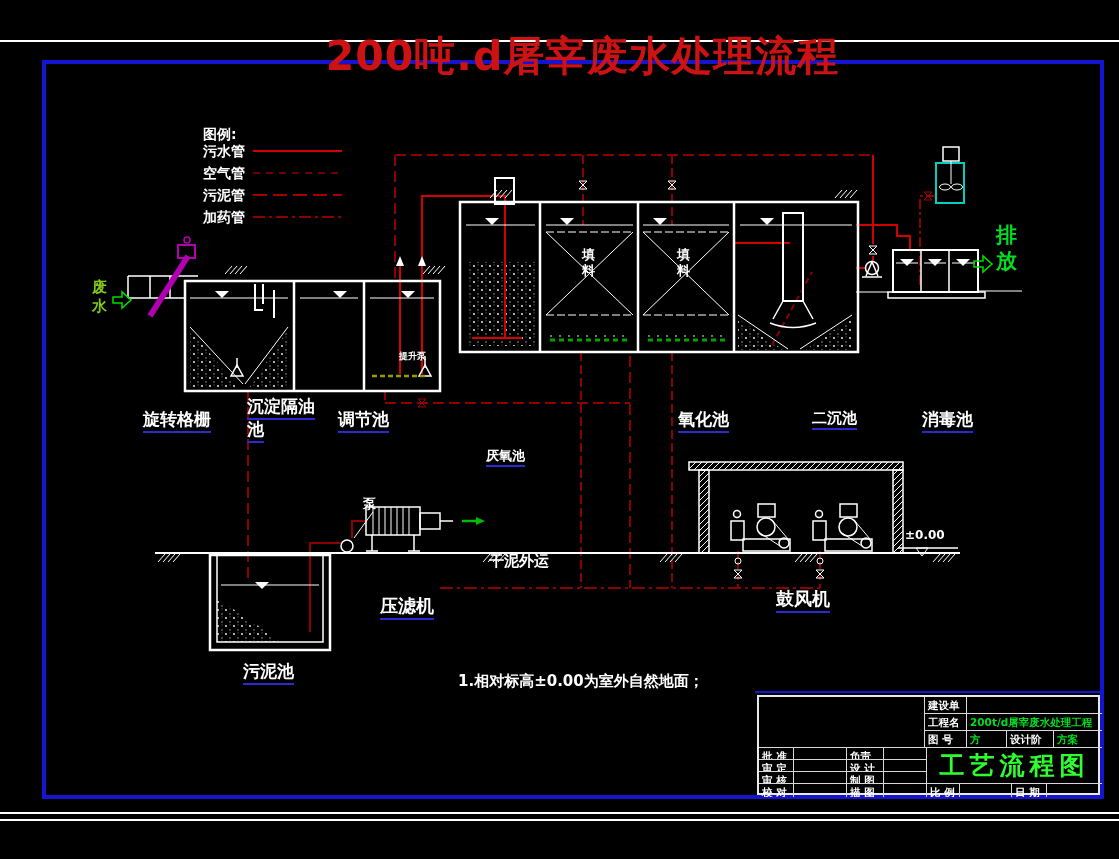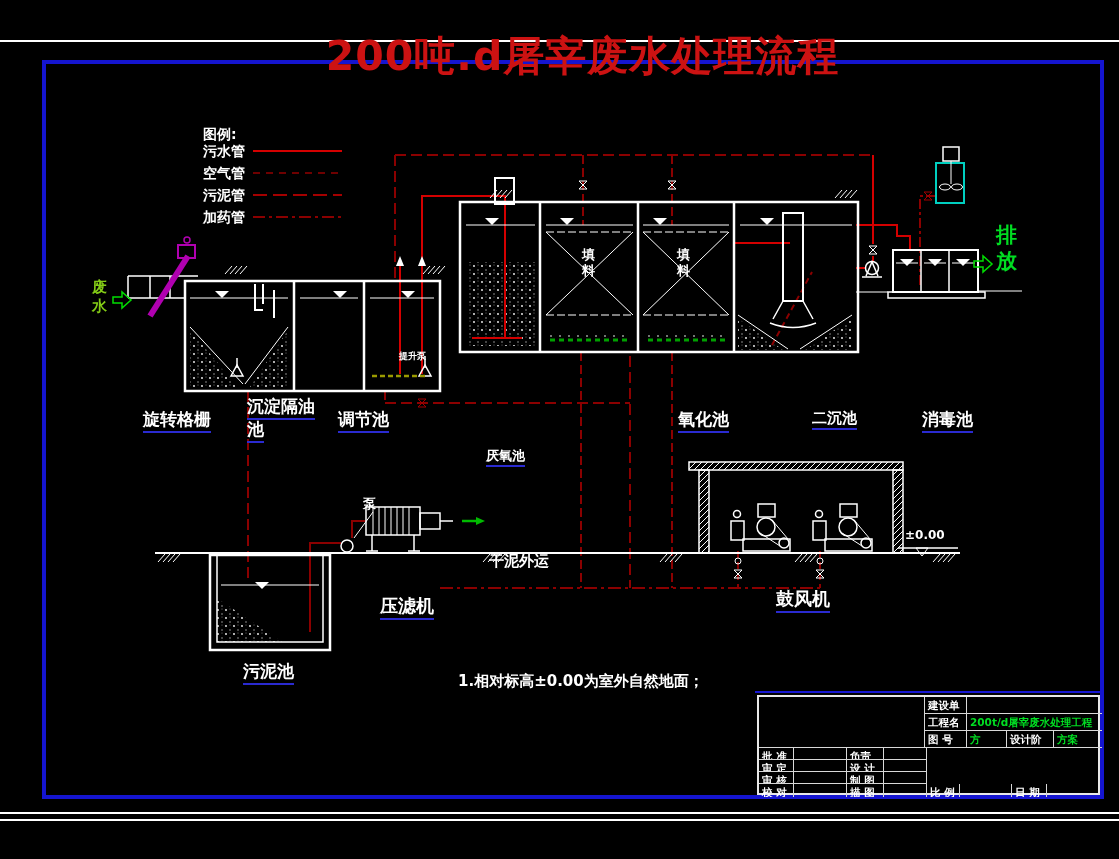--- a/index.html
+++ b/index.html
@@ -304,19 +304,20 @@
     <div class="cell" style="left:125px;top:63px;width:43px;height:12px;"></div>
     <div class="cell" style="left:0;top:75px;width:35px;height:12px;">审 核</div>
     <div class="cell" style="left:35px;top:75px;width:53px;height:12px;"></div>
     <div class="cell" style="left:88px;top:75px;width:37px;height:12px;">制 图</div>
     <div class="cell" style="left:125px;top:75px;width:43px;height:12px;"></div>
     <div class="cell" style="left:0;top:87px;width:35px;height:13px;border-bottom:none;">校 对</div>
     <div class="cell" style="left:35px;top:87px;width:53px;height:13px;border-bottom:none;"></div>
     <div class="cell" style="left:88px;top:87px;width:37px;height:13px;border-bottom:none;">描 图</div>
     <div class="cell" style="left:125px;top:87px;width:43px;height:13px;border-bottom:none;"></div>
 
+    <div class="cell big" style="left:168px;top:51px;width:175px;height:36px;border-right:none;">工艺流程图</div>
     <div class="cell" style="left:168px;top:87px;width:33px;height:13px;border-bottom:none;">比 例</div>
     <div class="cell" style="left:201px;top:87px;width:52px;height:13px;border-bottom:none;"></div>
     <div class="cell" style="left:253px;top:87px;width:35px;height:13px;border-bottom:none;">日 期</div>
     <div class="cell" style="left:288px;top:87px;width:55px;height:13px;border-right:none;border-bottom:none;"></div>
   </div>
 
 </div>
 
 </body></html>

